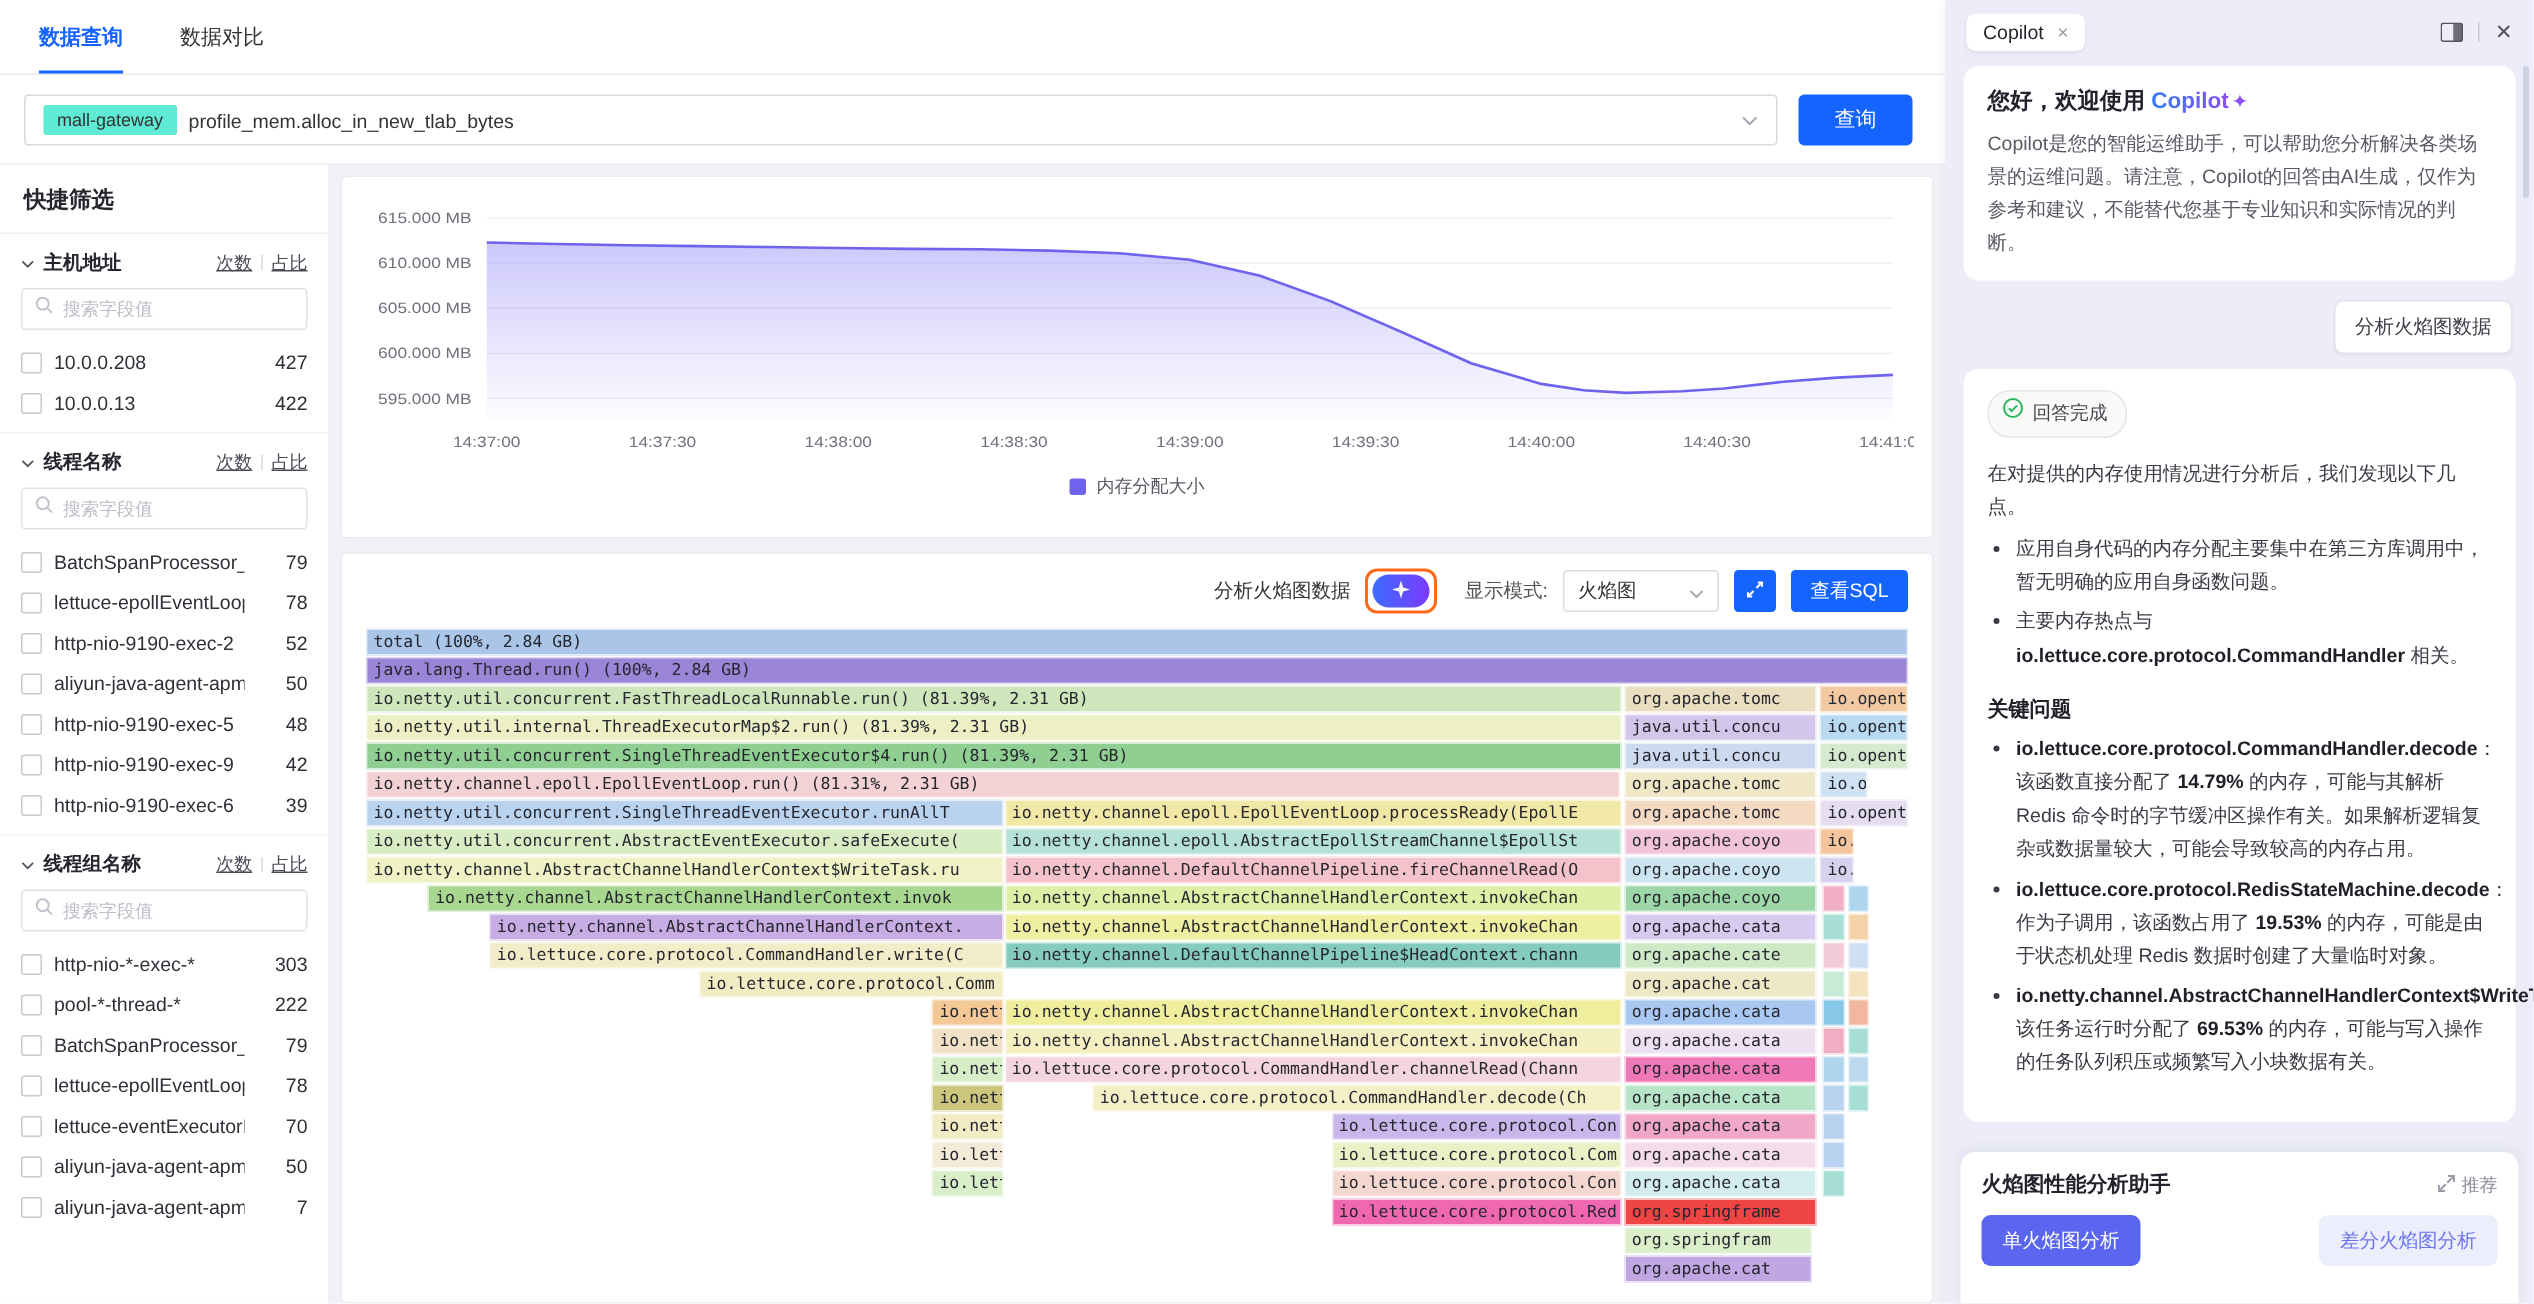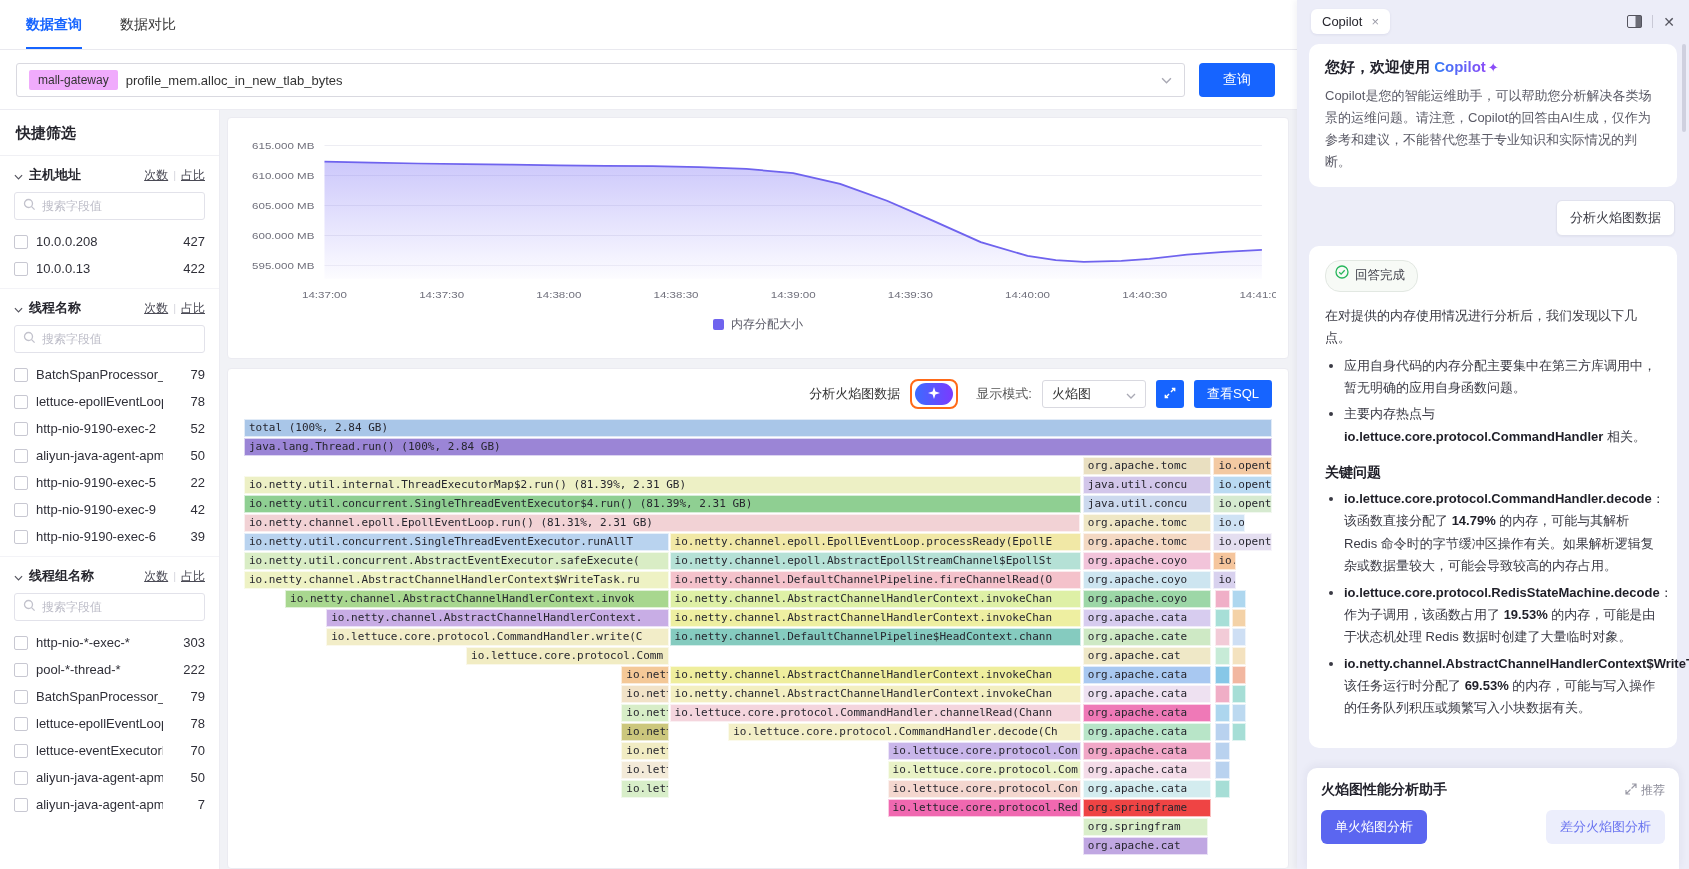--- a/index.html
+++ b/index.html
@@ -12,21 +12,21 @@
   .page { display:flex; width:100%; height:100%; }
 
   
   .main-col { flex:1; min-width:0; display:flex; flex-direction:column; background:#fff; }
   .topbar { height:50px; border-bottom:1px solid #e9e9ef; display:flex; align-items:stretch; padding-left:26px; gap:38px; flex:none; }
   .tab { display:flex; align-items:center; font-size:14px; color:#333; cursor:pointer; border-bottom:2px solid transparent; padding-top:2px; }
   .tab.active { color:#1664ff; font-weight:700; border-bottom-color:#1664ff; }
 
   .query-row { display:flex; align-items:center; gap:14px; padding:13px 22px 12px 16px; flex:none; background:#fff; }
   .query-box { flex:1; height:34px; border:1px solid #d9d9e0; border-radius:3px; display:flex; align-items:center; gap:8px; padding:0 12px; background:#fff; cursor:pointer; }
-  .query-tag { background:#f0abfc; border-radius:2px; padding:3px 9px; font-size:12px; color:#333; white-space:nowrap; }
+  .query-tag { background:#5eead4; border-radius:2px; padding:3px 9px; font-size:12px; color:#333; white-space:nowrap; }
   .query-metric { font-size:13px; color:#333; white-space:nowrap; }
   .query-caret { margin-left:auto; display:flex; }
   .btn-primary { background:#1664ff; color:#fff; border:none; border-radius:4px; height:34px; padding:0 24px; font-size:14px; cursor:pointer; }
 
   .content-row { flex:1; min-height:0; display:flex; background:#f1f2f6; border-top:1px solid #ececf2; }
 
   
   .sidebar { width:220px; flex:none; background:#fff; border-right:1px solid #ececf2; overflow:hidden; display:flex; flex-direction:column; }
   .sidebar-title { font-size:15px; font-weight:700; color:#26262e; padding:14px 16px 12px; border-bottom:1px solid #f0f0f4; flex:none; }
   .section { padding:10px 14px 6px; }
@@ -205,21 +205,21 @@
                 <span class="count">52</span>
               </div>
               <div class="item">
                 <span class="cb"></span>
                 <span class="ilabel">aliyun-java-agent-apm-Ar...</span>
                 <span class="count">50</span>
               </div>
               <div class="item">
                 <span class="cb"></span>
                 <span class="ilabel">http-nio-9190-exec-5</span>
-                <span class="count">22</span>
+                <span class="count">48</span>
               </div>
               <div class="item">
                 <span class="cb"></span>
                 <span class="ilabel">http-nio-9190-exec-9</span>
                 <span class="count">42</span>
               </div>
               <div class="item">
                 <span class="cb"></span>
                 <span class="ilabel">http-nio-9190-exec-6</span>
                 <span class="count">39</span>
@@ -349,20 +349,21 @@
             <button class="sql-btn">查看SQL</button>
           </div>
           <div class="flame-rows" id="flame-rows">
               <div class="frow">
                 <div class="fseg" title="total (100%, 2.84 GB)" style="left: 0%; width: 100%; background: rgb(169, 198, 232);">total (100%, 2.84 GB)</div>
               </div>
               <div class="frow">
                 <div class="fseg" title="java.lang.Thread.run() (100%, 2.84 GB)" style="left: 0%; width: 100%; background: rgb(155, 133, 214);">java.lang.Thread.run() (100%, 2.84 GB)</div>
               </div>
               <div class="frow">
+                <div class="fseg" title="io.netty.util.concurrent.FastThreadLocalRunnable.run() (81.39%, 2.31 GB)" style="left: 0%; width: 81.4%; background: rgb(207, 230, 189);">io.netty.util.concurrent.FastThreadLocalRunnable.run() (81.39%, 2.31 GB)</div>
                 <div class="fseg" title="org.apache.tomc" style="left: 81.6%; width: 12.5%; background: rgb(233, 223, 192);">org.apache.tomc</div>
                 <div class="fseg" title="io.opentel" style="left: 94.3%; width: 5.7%; background: rgb(243, 201, 162);">io.opentel</div>
               </div>
               <div class="frow">
                 <div class="fseg" title="io.netty.util.internal.ThreadExecutorMap$2.run() (81.39%, 2.31 GB)" style="left: 0%; width: 81.4%; background: rgb(237, 240, 197);">io.netty.util.internal.ThreadExecutorMap$2.run() (81.39%, 2.31 GB)</div>
                 <div class="fseg" title="java.util.concu" style="left: 81.6%; width: 12.5%; background: rgb(210, 198, 234);">java.util.concu</div>
                 <div class="fseg" title="io.opentel" style="left: 94.3%; width: 5.7%; background: rgb(186, 218, 242);">io.opentel</div>
               </div>
               <div class="frow">
                 <div class="fseg" title="io.netty.util.concurrent.SingleThreadEventExecutor$4.run() (81.39%, 2.31 GB)" style="left: 0%; width: 81.4%; background: rgb(143, 207, 146);">io.netty.util.concurrent.SingleThreadEventExecutor$4.run() (81.39%, 2.31 GB)</div>

